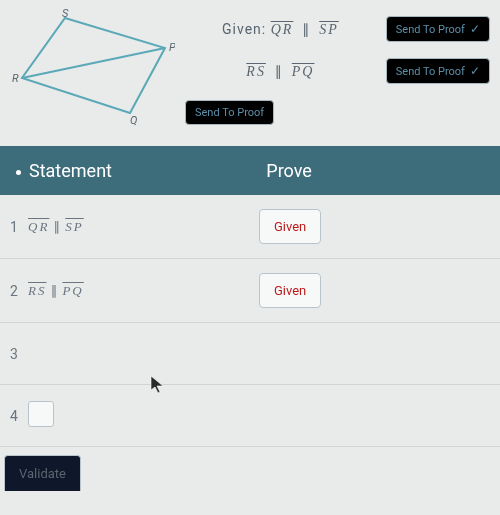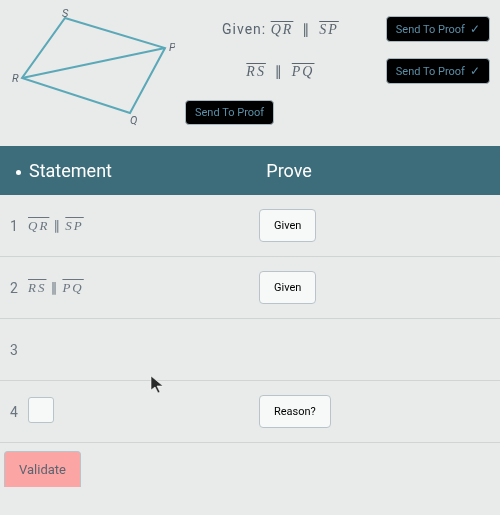--- a/index.html
+++ b/index.html
@@ -93,38 +93,38 @@
       font-size: 13px;
       color: #6a7580;
       letter-spacing: 1px;
     }
     .reason-cell {
       flex: 1;
     }
     .reason-btn {
       border: 1px solid #b8c4ca;
       background: #f7f9f9;
-      color: #000000;
-      font-size: 11px;
+      color: #b91c1c;
+      font-size: 13px;
       padding: 9px 14px;
       border-radius: 4px;
       display: inline-block;
     }
     .empty-box {
       width: 26px;
       height: 26px;
       border: 1px solid #b8c4ca;
       background: #f7f9f9;
       border-radius: 3px;
       display: inline-block;
     }
     .validate-btn {
       border: 1px solid #b8c4ca;
       border-bottom: none;
-      background: #fca5a5;
+      background: #0f172a;
       color: #5a6570;
       font-size: 13px;
       padding: 10px 14px 10px 14px;
       border-radius: 4px 4px 0 0;
       margin-left: 4px;
       margin-top: 8px;
       display: inline-block;
     }
     .cursor-arrow {
       position: absolute;
@@ -216,21 +216,20 @@
 
 <div class="proof-row">
   <div class="row-num">3</div>
 </div>
 
 <div class="proof-row">
   <div class="row-num">4</div>
   <div class="stmt-cell">
     <span class="empty-box"></span>
   </div>
-  <div class="reason-cell"><div class="reason-btn">Reason?</div></div>
 </div>
 
 <div class="validate-btn">Validate</div>
 
 <svg class="cursor-arrow" width="16" height="20">
   <path d="M1,1 L1,15 L5,12 L8,18 L10,17 L7,11 L13,11 Z" fill="#2a2a2a" stroke="#fff" stroke-width="0.6"></path>
 </svg>
 
 
 

